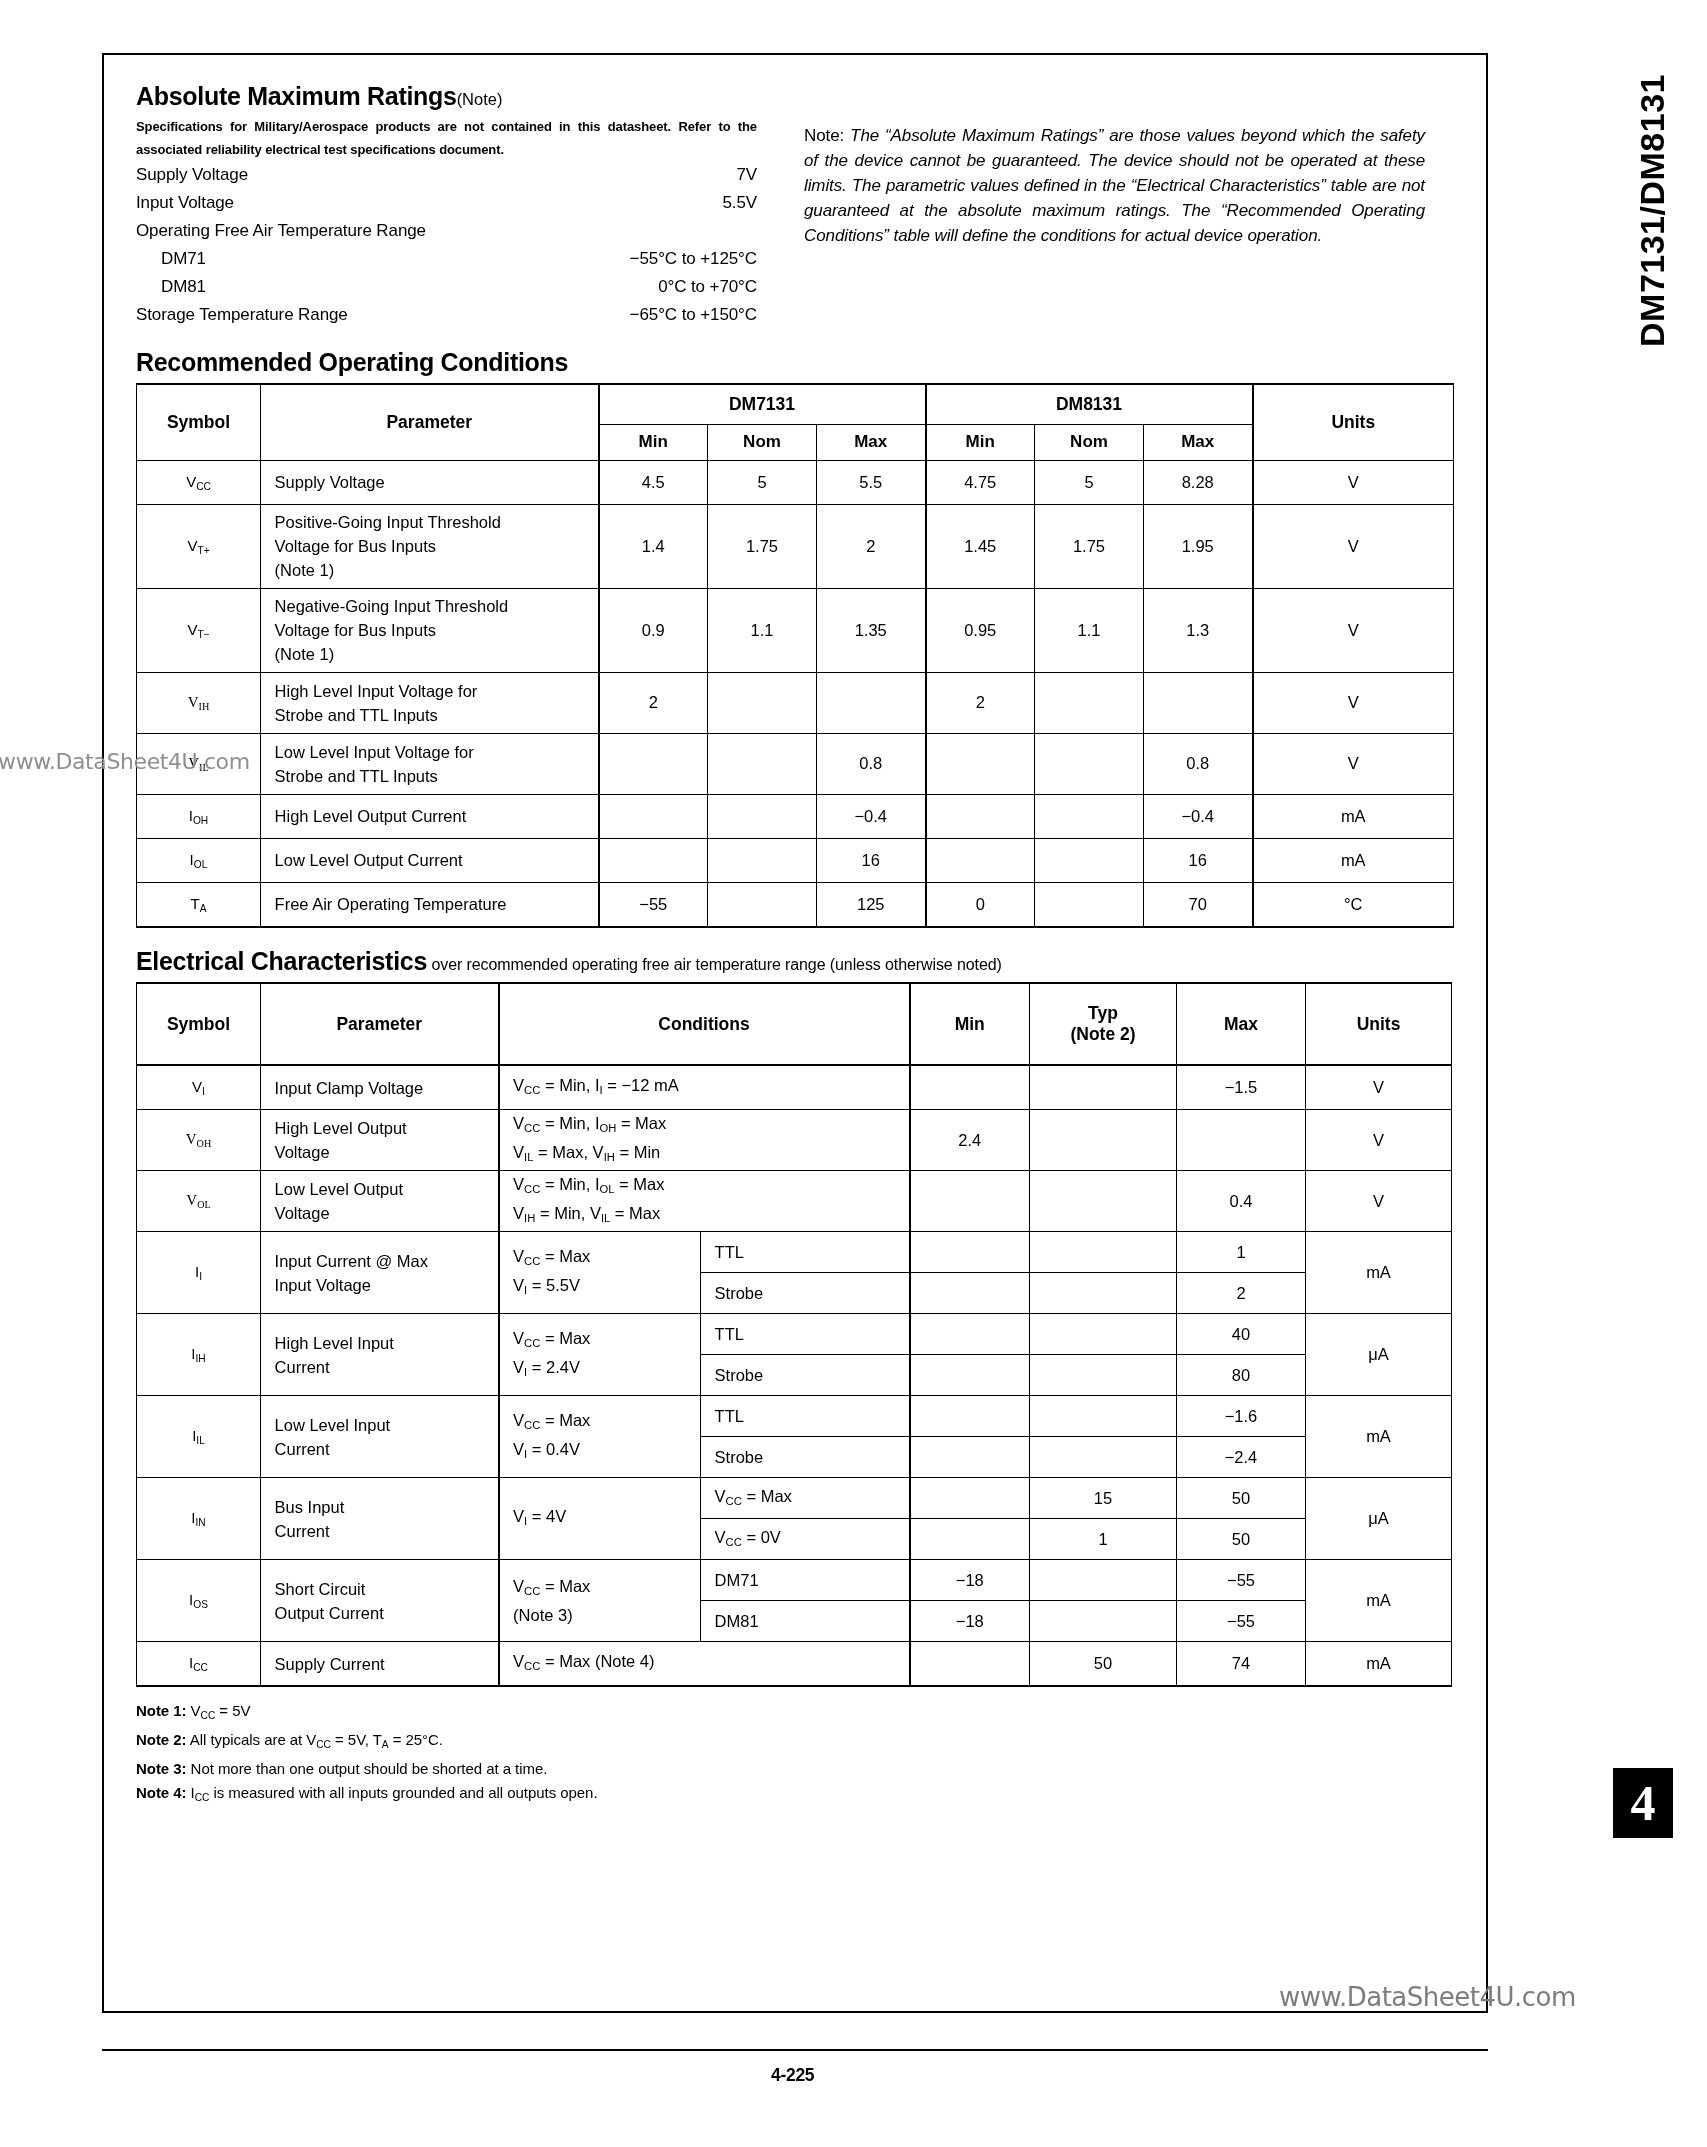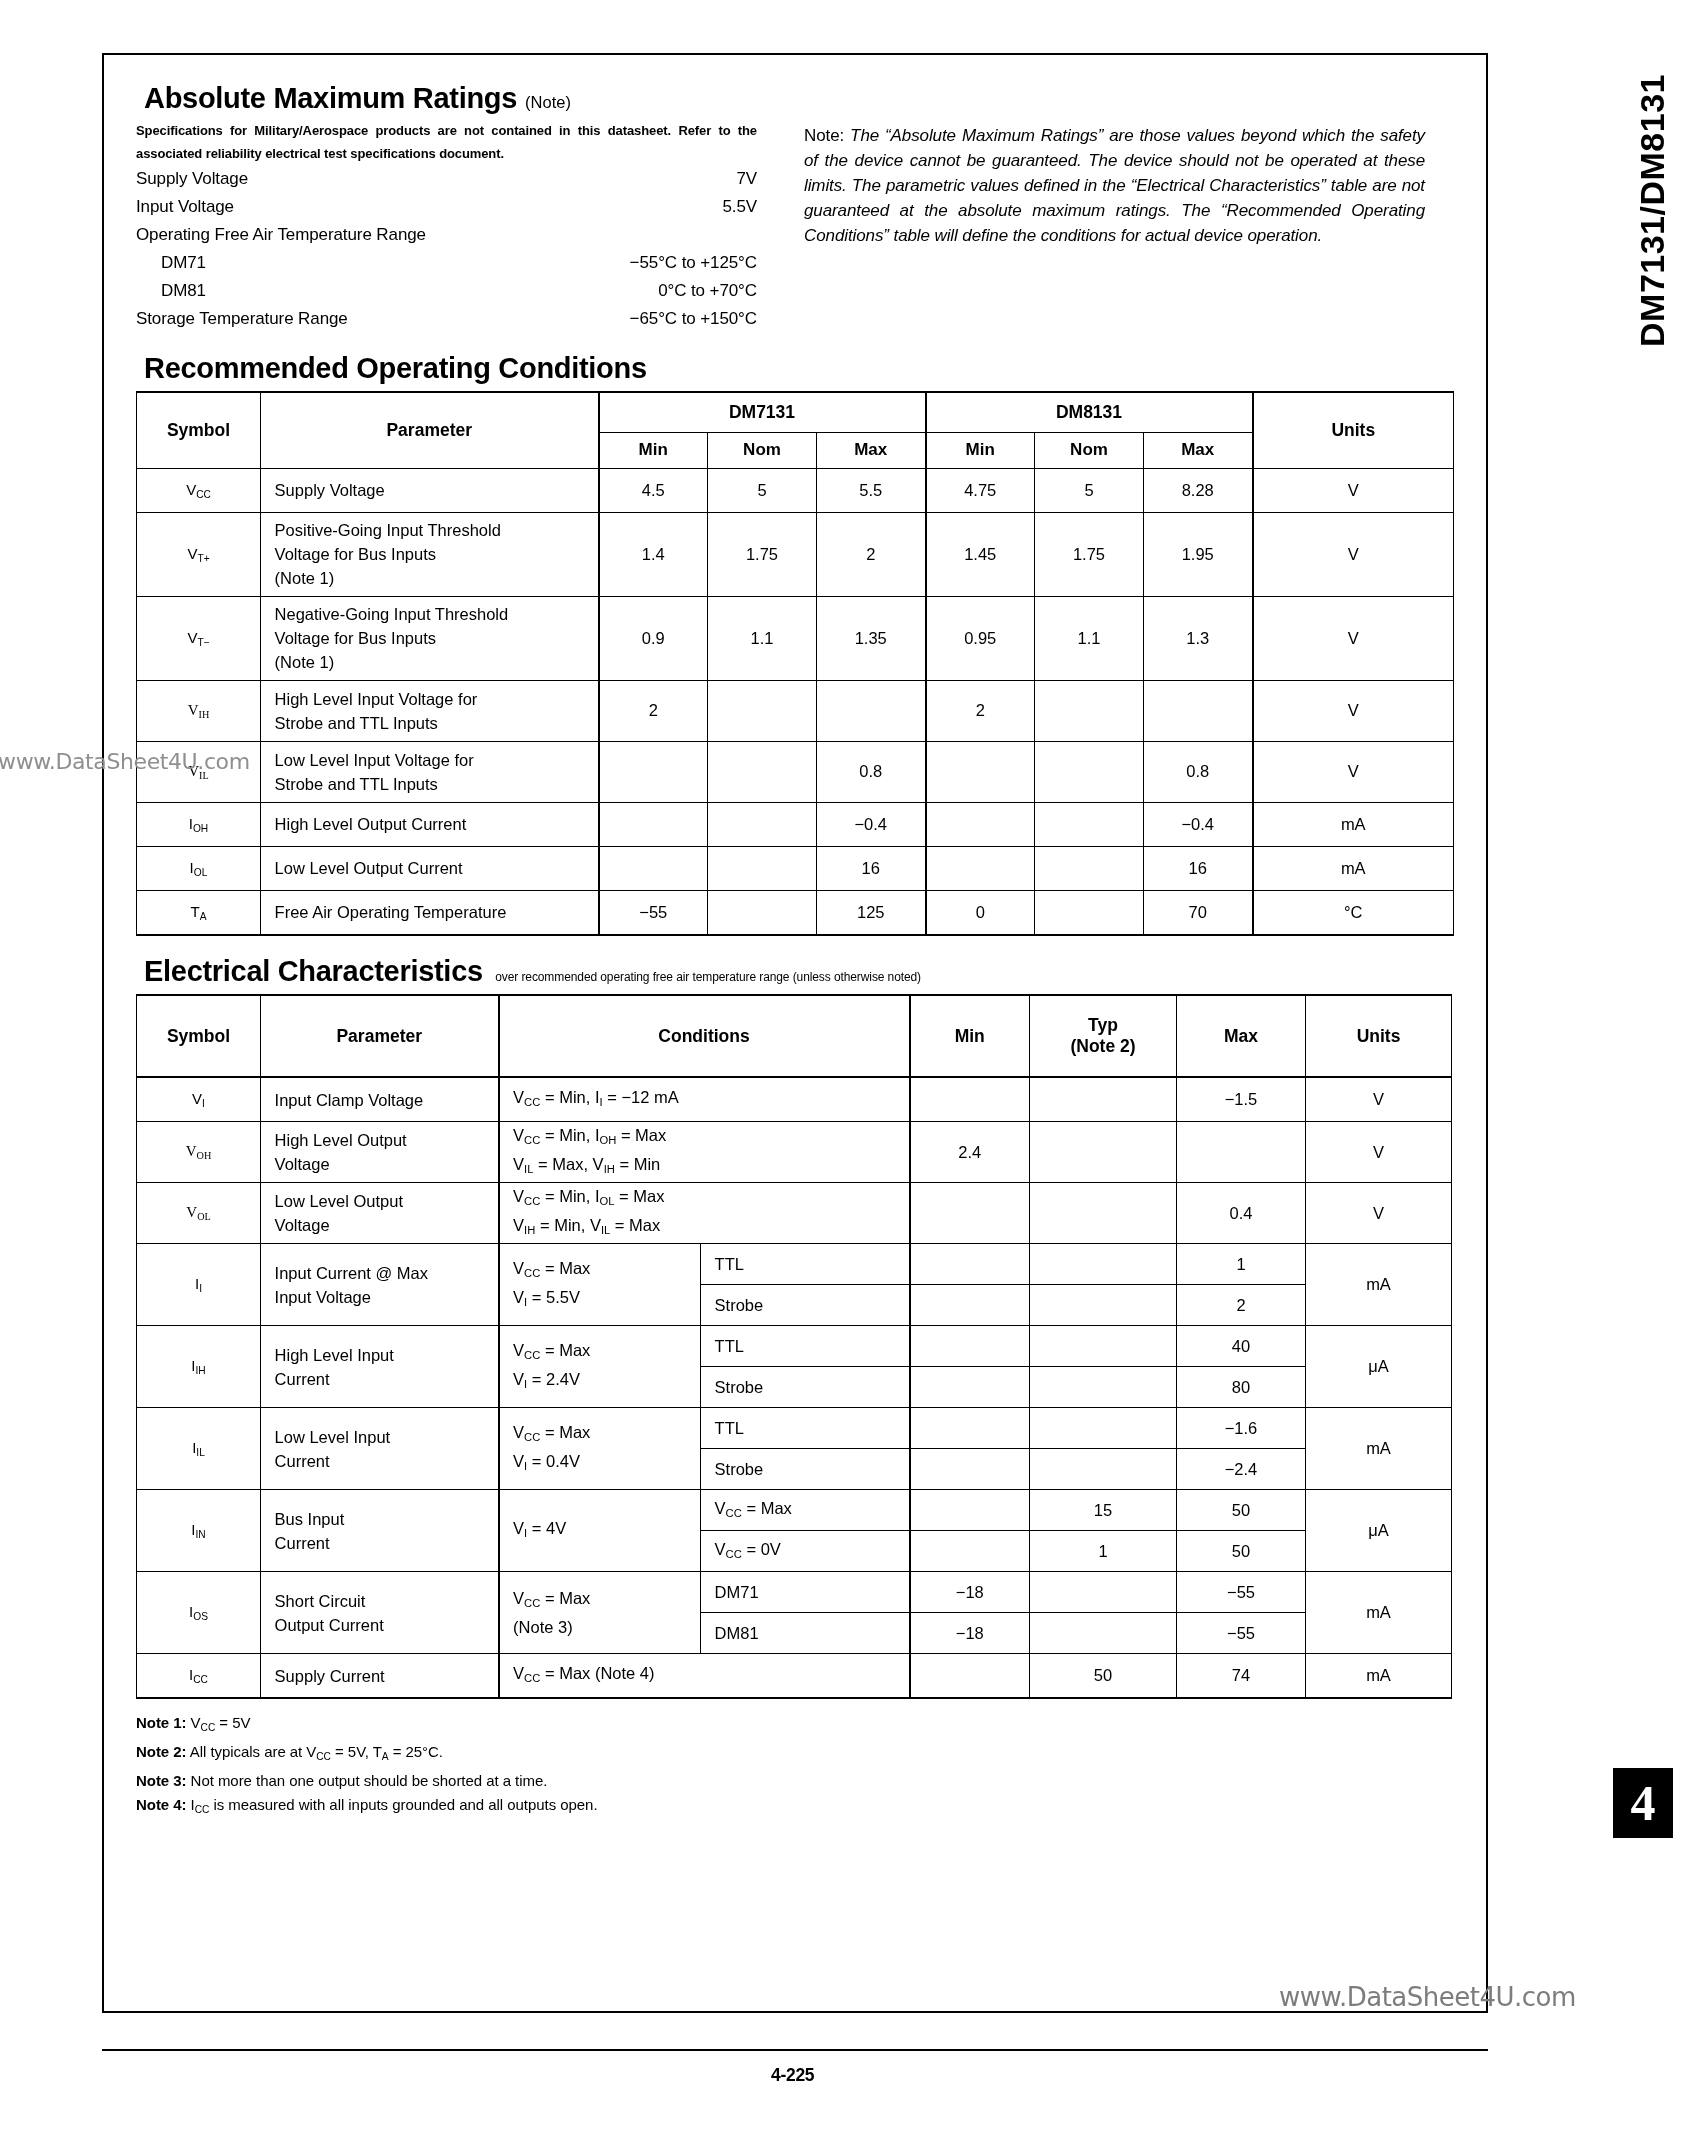--- a/index.html
+++ b/index.html
@@ -69,33 +69,33 @@
 
   
   .content {
     position: absolute;
     left: 136px;
     top: 80px;
     width: 1315px;
   }
 
   h1.section {
-    font-size: 29px;
+    font-size: 25px;
     font-weight: bold;
-    margin: 8px;
+    margin: 0;
     letter-spacing: -0.3px;
     display: inline;
   }
   .section-note {
     font-size: 16.5px;
     font-weight: normal;
     display: inline;
   }
   .section-sub {
-    font-size: 12px;
+    font-size: 16px;
     font-weight: normal;
     display: inline;
     letter-spacing: -0.1px;
     text-align: right;
   }
 
   
   .top-block {
     display: flex;
     gap: 47px;

